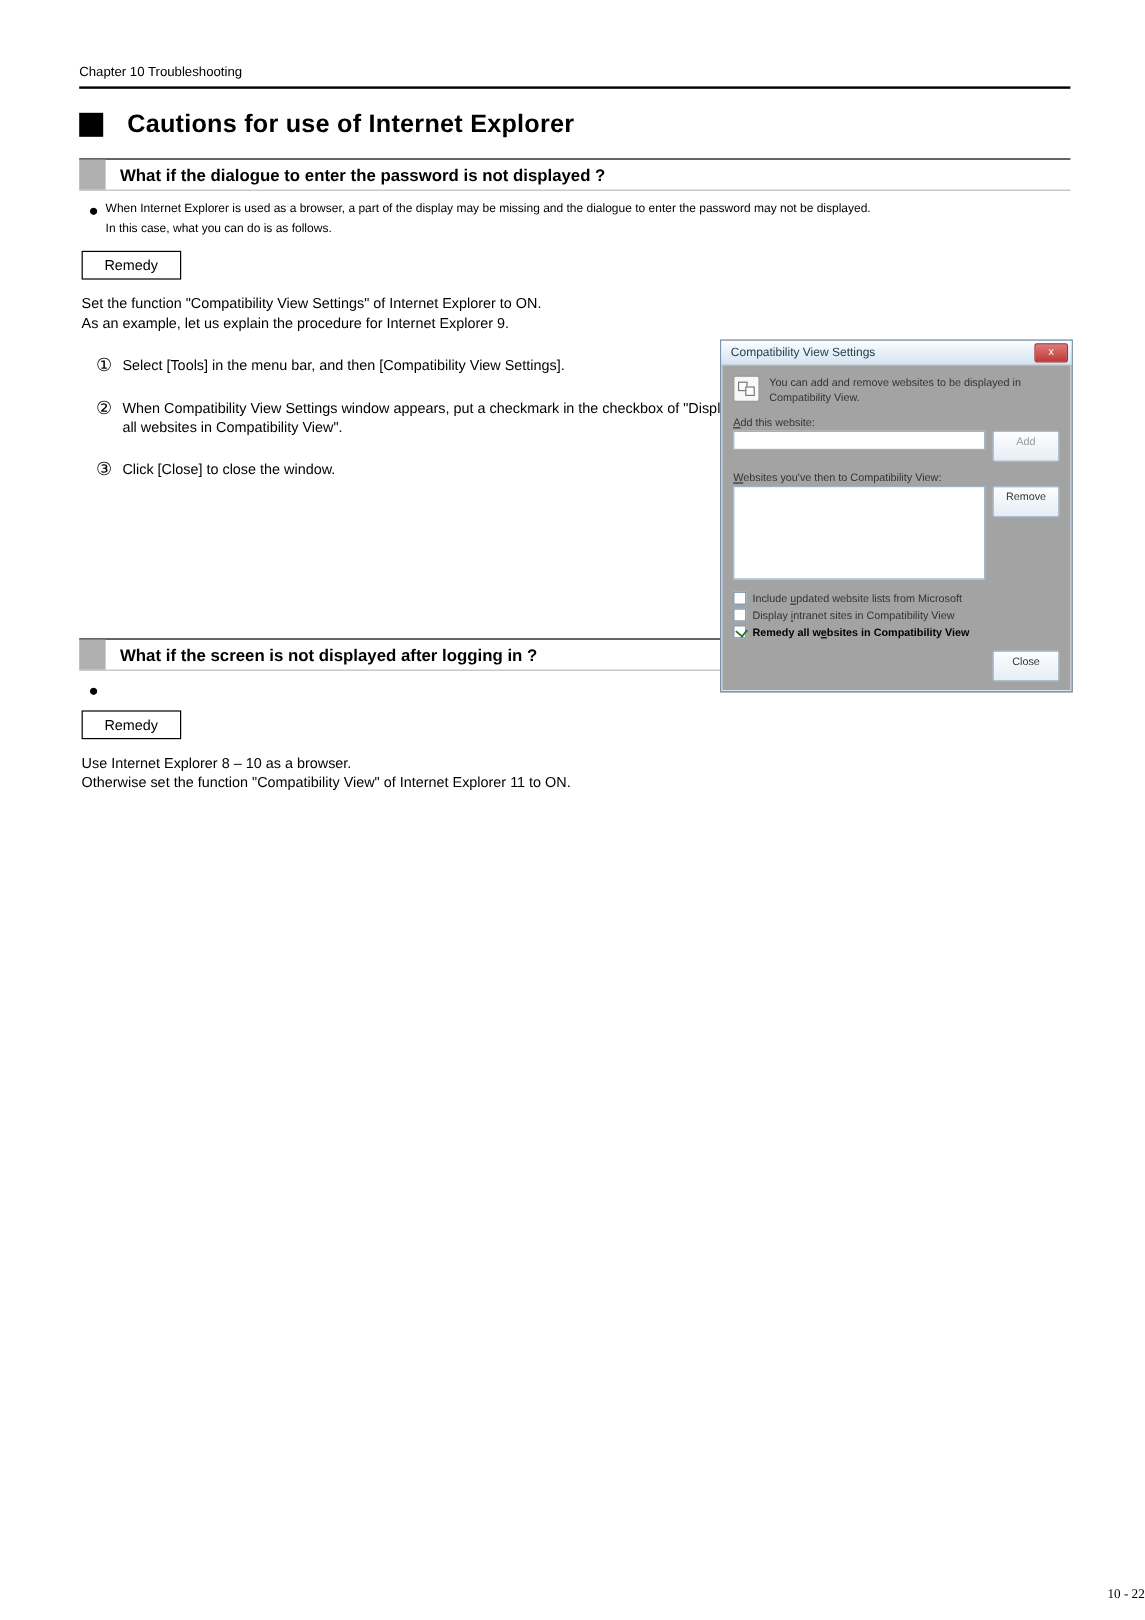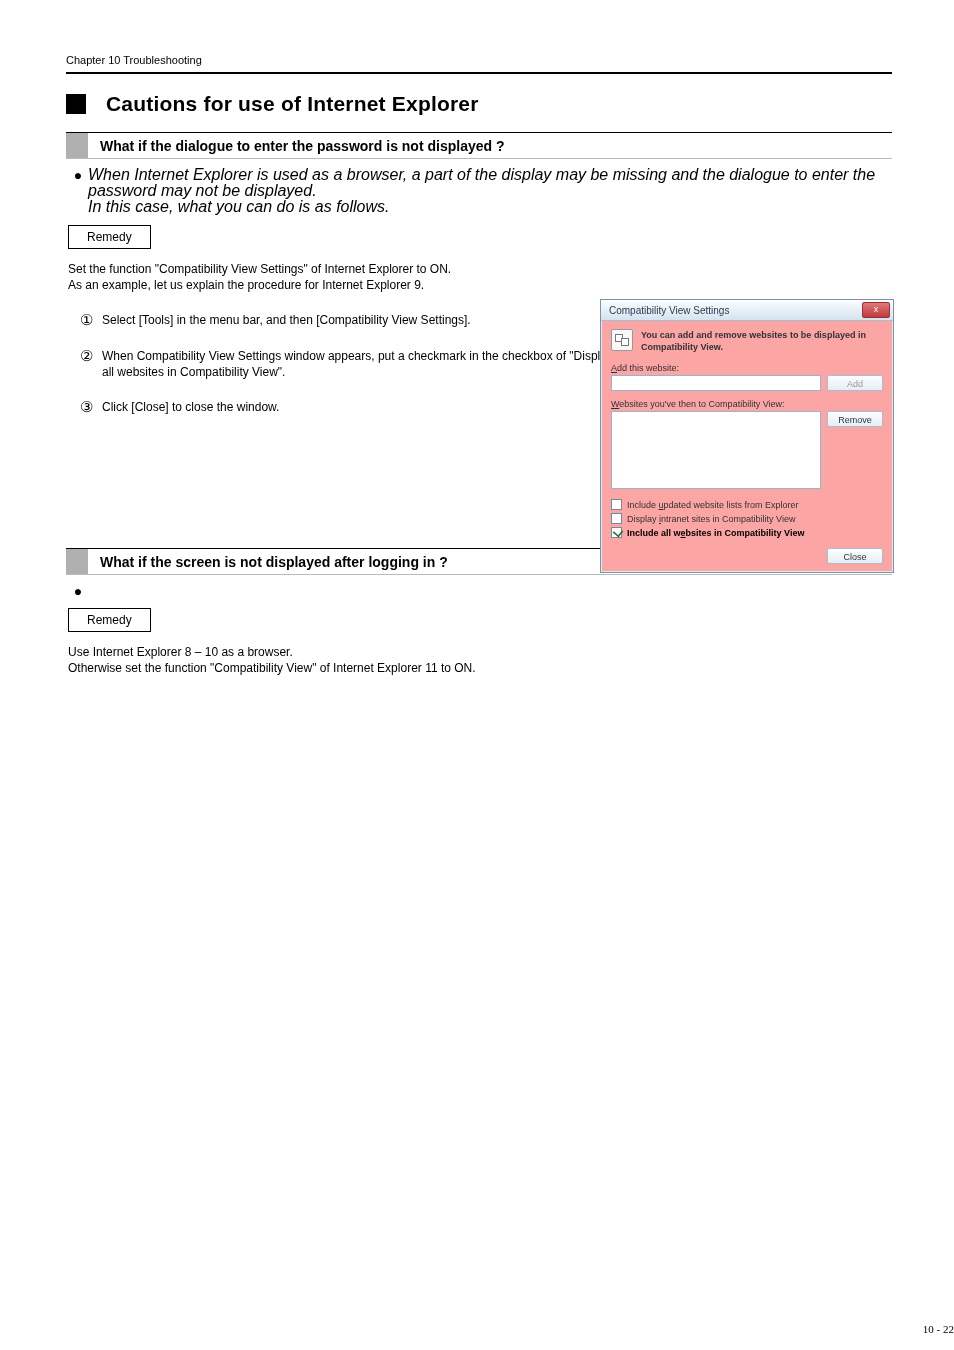--- a/index.html
+++ b/index.html
@@ -72,23 +72,22 @@
   }
   .bullet-dot {
     width: 20px;
     flex: 0 0 auto;
     font-size: 14px;
     line-height: 14px;
     padding-top: 1px;
     text-align: center;
   }
   .bullet-text {
-    font-size: 16px;
+    font-size: 10px;
     line-height: 16px;
-    font-style: italic;
   }
   .rem-box {
     border: 1px solid #000;
     display: inline-block;
     padding: 4px 18px;
     font-size: 12px;
     margin-top: 4px;
     margin-bottom: 12px;
   }
   .rem-body {
@@ -122,21 +121,21 @@
     width: 560px;
   }
 
   
   .dialog-shot {
     position: absolute;
     right: -2px;
     top: -12px;
     width: 294px;
     border: 1px solid #7a93aa;
-    background: #fca5a5;
+    background: #a3a3a3;
     box-shadow: 0 0 0 1px #e2e8ee inset;
     font-family: "Segoe UI", Tahoma, sans-serif;
     font-size: 9px;
     color: #333;
   }
   .dlg-titlebar {
     background: linear-gradient(180deg,#fdfeff 0%, #e9f1f8 45%, #d5e3ef 100%);
     display: flex;
     align-items: center;
     justify-content: space-between;
@@ -159,21 +158,20 @@
     text-align: center;
     margin-right: 3px;
   }
   .dlg-body {
     padding: 8px 10px 8px 10px;
   }
   .dlg-info-row {
     display: flex;
     gap: 8px;
     margin-bottom: 10px;
-    font-weight: bold;
   }
   .dlg-icon {
     width: 22px;
     height: 22px;
     border: 1px solid #999;
     border-radius: 2px;
     background: #f8f8f8;
     position: relative;
     flex: 0 0 auto;
   }
@@ -204,21 +202,21 @@
     margin-bottom: 8px;
   }
   .dlg-input {
     flex: 1 1 auto;
     height: 16px;
     border: 1px solid #9bb3c6;
     background: #fff;
   }
   .dlg-btn {
     width: 56px;
-    height: 16px;
+    height: 26px;
     font-size: 9px;
     text-align: center;
     line-height: 16px;
     border: 1px solid #a8bdd0;
     border-radius: 2px;
     background: linear-gradient(180deg,#fdfeff,#e5edf4);
     color: #333;
   }
   .dlg-btn.disabled { color: #999; }
   .dlg-listrow { display: flex; gap: 6px; margin-bottom: 10px; }
@@ -332,29 +330,29 @@
             </div>
 
             <div class="dlg-label"><span class="ul">W</span><span>ebsites you've then to Compatibility View:</span></div>
             <div class="dlg-listrow">
               <div class="dlg-list"></div>
               <div class="dlg-btn"><span class="ul">R</span><span>emove</span></div>
             </div>
 
             <div class="dlg-cb-row">
               <div class="dlg-cb"></div>
-              <div class="dlg-cb-label"><span>Include </span><span class="ul">u</span><span>pdated website lists from Explorer</span></div>
+              <div class="dlg-cb-label"><span>Include </span><span class="ul">u</span><span>pdated website lists from Microsoft</span></div>
             </div>
             <div class="dlg-cb-row">
               <div class="dlg-cb"></div>
               <div class="dlg-cb-label"><span>Display </span><span class="ul">i</span><span>ntranet sites in Compatibility View</span></div>
             </div>
             <div class="dlg-cb-row">
               <div class="dlg-cb checked"></div>
-              <div class="dlg-cb-label bold"><span>Include all w</span><span class="ul">e</span><span>bsites in Compatibility View</span></div>
+              <div class="dlg-cb-label bold"><span>Remedy all w</span><span class="ul">e</span><span>bsites in Compatibility View</span></div>
             </div>
 
             <div class="dlg-footer">
               <div class="dlg-btn"><span class="ul">C</span><span>lose</span></div>
             </div>
           </div>
         </div>
       </div>
     </div>
   </div>

